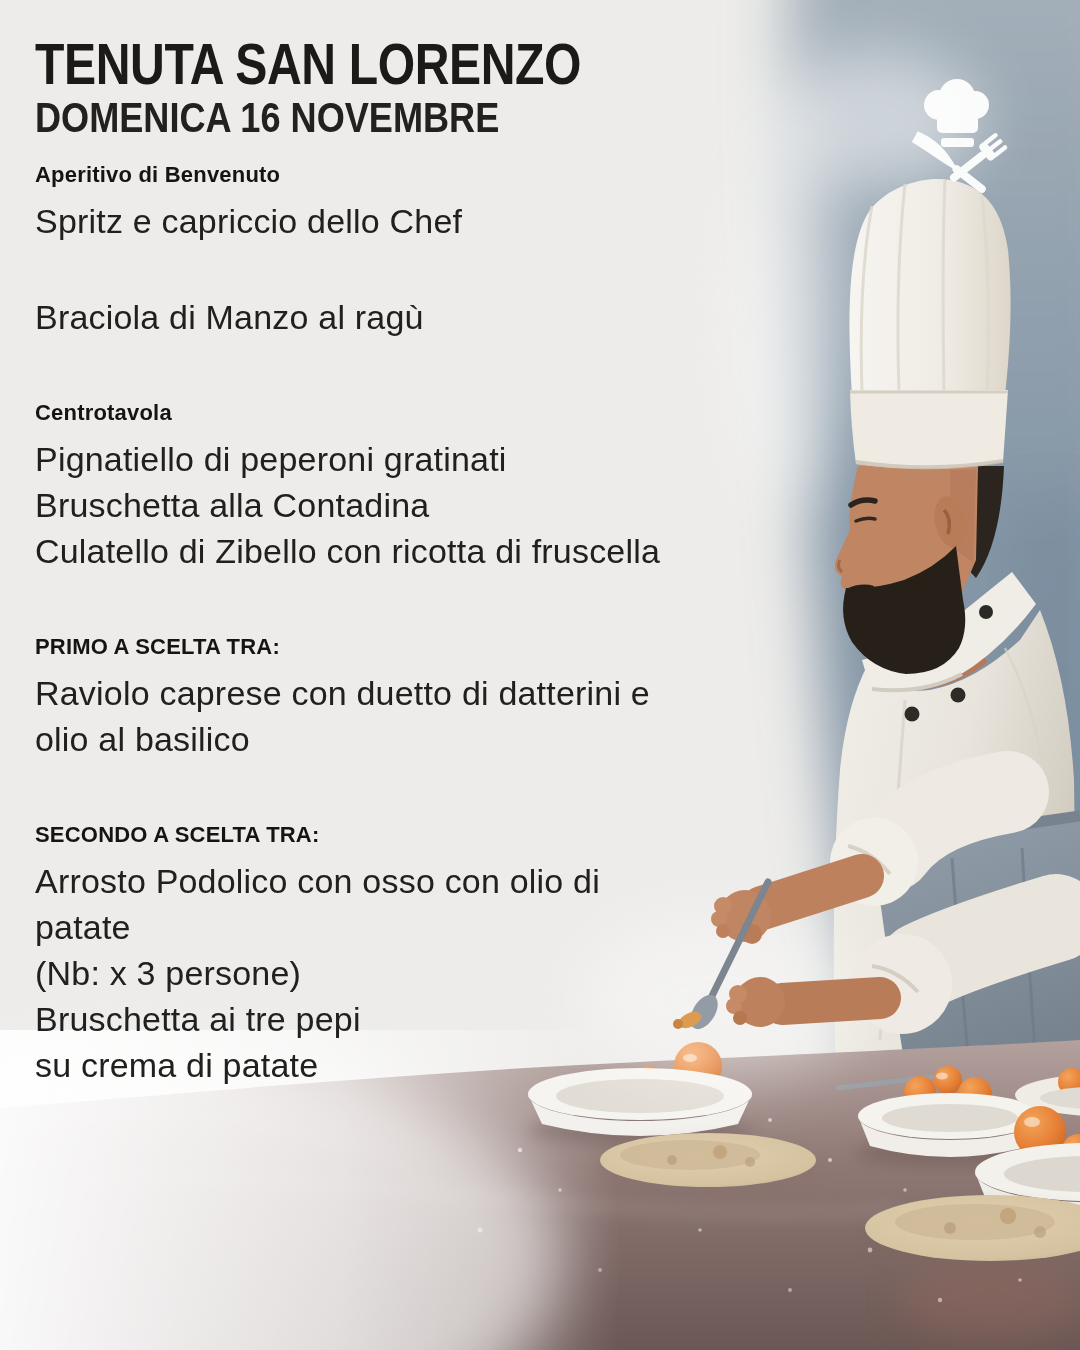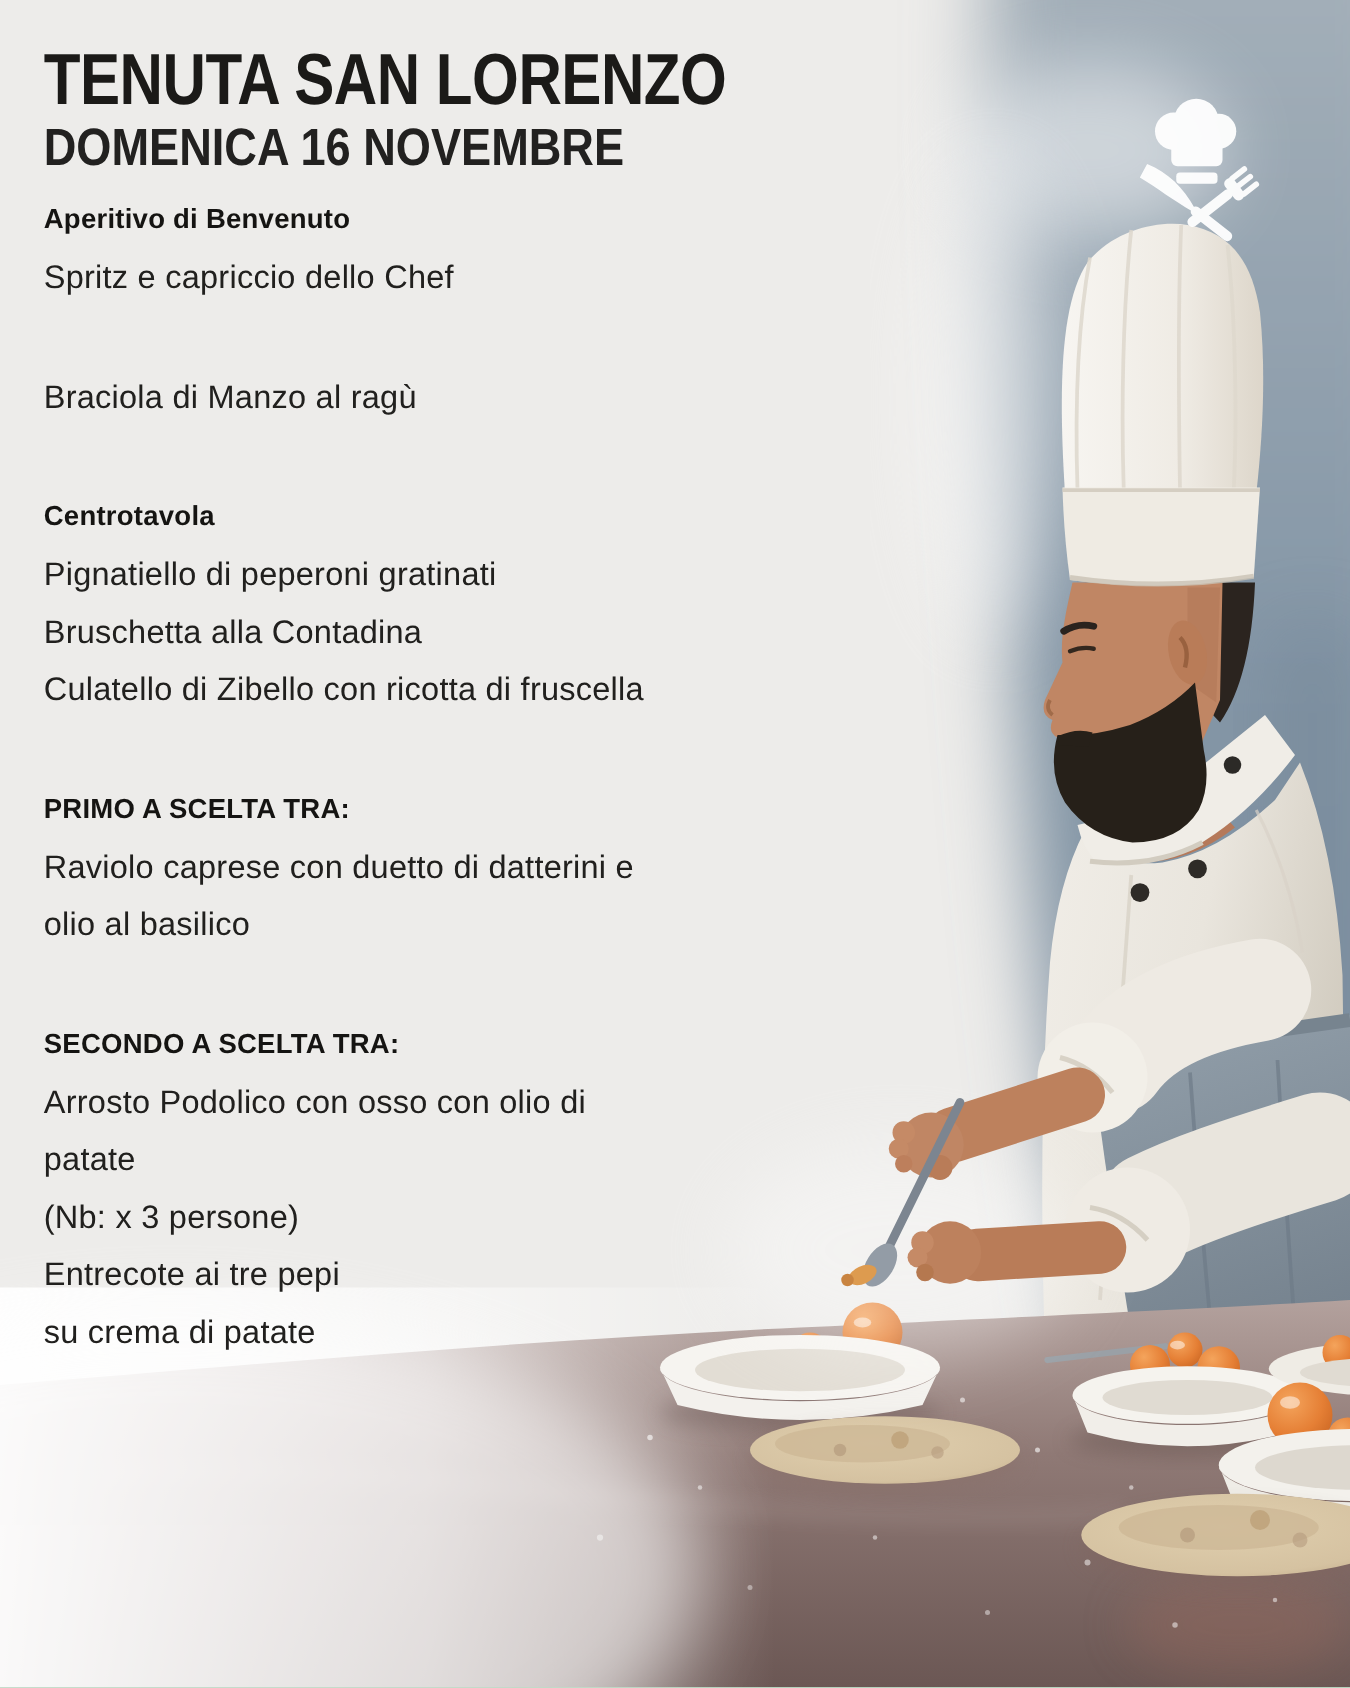--- a/index.html
+++ b/index.html
@@ -1,18 +1,18 @@
 <!DOCTYPE html>
 <html><head>
 <meta charset="utf-8">
 <style>
   html,body{margin:0;padding:0;background:#edecea;}
   .canvas{
     position:relative;width:1080px;height:1350px;overflow:hidden;
-    background:#22c55e;
+    background:#7dd3fc;
     font-family:"Liberation Sans","DejaVu Sans",sans-serif;
   }
   .art{position:absolute;inset:0;width:1080px;height:1350px;display:block;}
   .menu{
     position:absolute;left:35px;top:34px;width:790px;z-index:2;
     color:#1d1c1a;
   }
   .title{
     margin:0;font-size:58px;line-height:60px;font-weight:700;
     letter-spacing:-.5px;transform:scaleX(.83);transform-origin:left top;
@@ -23,21 +23,21 @@
     letter-spacing:0;transform:scaleX(.86);transform-origin:left top;
     white-space:nowrap;color:#222120;
   }
   .sec{margin-top:50px;}
   .sec.first{margin-top:10px;}
   .sec h3{
     margin:0;font-size:22px;line-height:46px;font-weight:700;color:#151412;
     letter-spacing:.2px;
   }
   .sec p{
-    margin:0;font-size:26px;line-height:46px;font-weight:400;color:#21201e;
+    margin:0;font-size:34px;line-height:46px;font-weight:400;color:#21201e;
     letter-spacing:.2px;
   }
 </style>
 </head>
 <body>
 
 <div class="canvas">
 
   <svg class="art" viewBox="0 0 1080 1350" aria-hidden="true">
     <defs>
@@ -320,18 +320,18 @@
       <h3>PRIMO A SCELTA TRA:</h3>
       <p>Raviolo caprese con duetto di datterini e</p>
       <p>olio al basilico</p>
     </section>
 
     <section class="sec">
       <h3>SECONDO A SCELTA TRA:</h3>
       <p>Arrosto Podolico con osso con olio di</p>
       <p>patate</p>
       <p>(Nb: x 3 persone)</p>
-      <p>Entrecote ai tre pepi</p>
+      <p>Bruschetta ai tre pepi</p>
       <p>su crema di patate</p>
     </section>
   </div>
 
 </div>
 
 </body></html>

